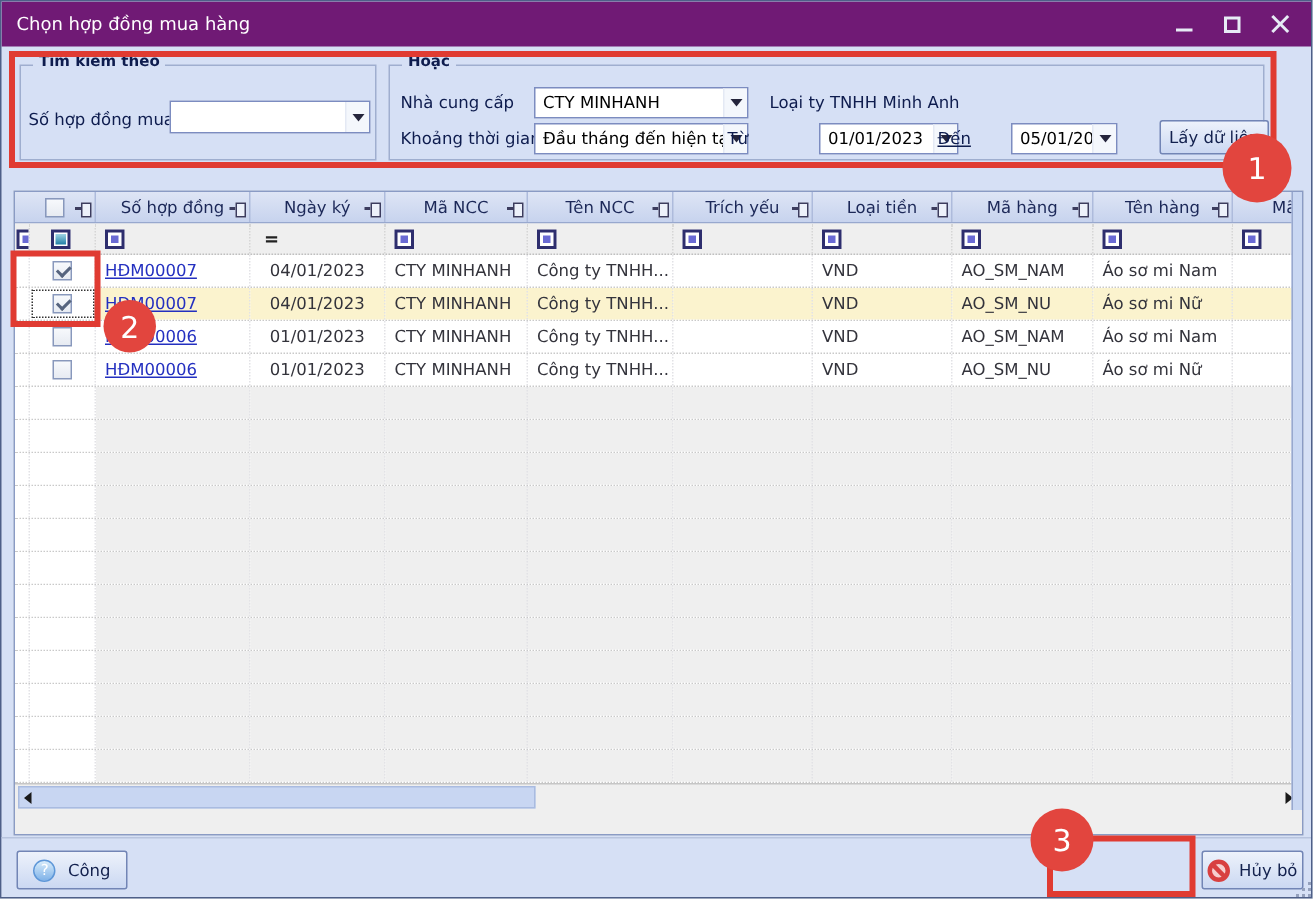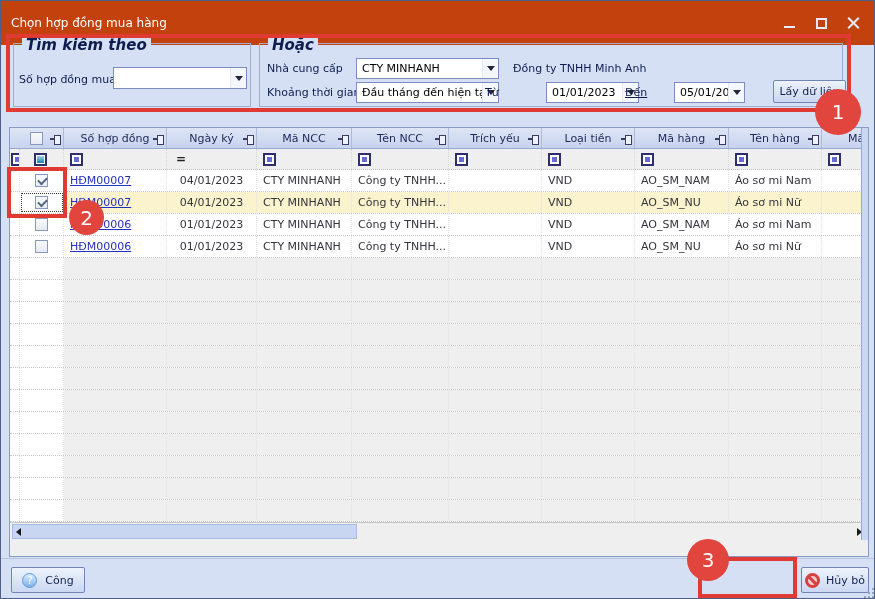--- a/index.html
+++ b/index.html
@@ -3,37 +3,37 @@
 <meta charset="utf-8">
 <style>
   * { margin:0; padding:0; box-sizing:border-box; }
   html,body { background:#9aa4b8; }
   body { font-family:"DejaVu Sans","Liberation Sans",sans-serif; }
 
   .dialog { position:relative; width:875px; height:599px; background:#D6E0F5;
             border:1px solid #4E5F88; overflow:hidden; font-size:11px; color:#12204E; }
 
   
-  .titlebar { position:absolute; left:0; top:0; width:100%; height:44px;
-              background:#c2410c; display:flex; align-items:center; }
+  .titlebar { position:absolute; left:0; top:0; width:100%; height:30px;
+              background:#701a75; display:flex; align-items:center; }
   .title { color:#FFFFFF; font-size:12px; margin-left:10px; }
   .win-controls { margin-left:auto; display:flex; align-items:center; gap:14px; margin-right:12px; }
   .wc { width:18px; height:18px; display:flex; align-items:center; justify-content:center; cursor:default; }
   .ico-min { width:11px; height:2px; background:#E6EBF5; margin-top:8px; }
   .ico-max { width:11px; height:11px; border:2px solid #E6EBF5; }
   .ico-close { position:relative; width:13px; height:13px; }
   .ico-close::before,.ico-close::after { content:""; position:absolute; left:-1px; top:5px;
       width:15px; height:2px; background:#E6EBF5; }
   .ico-close::before { transform:rotate(45deg); }
   .ico-close::after { transform:rotate(-45deg); }
 
   
   .groupbox { position:absolute; border:1px solid #9FAECF; }
   .gb-label { position:absolute; top:-8px; left:8px; background:#D6E0F5; padding:0 4px;
-              font-weight:bold; color:#0E1C4E; font-size:15px; white-space:nowrap;font-style:italic; }
+              font-weight:bold; color:#0E1C4E; font-size:10px; white-space:nowrap; }
   .flabel { position:absolute; color:#0E1C4E; font-size:11px; white-space:nowrap; }
 
   .combo { position:absolute; background:#FFFFFF; border:1px solid #7C8CC0;
            display:flex; align-items:center; }
   .combo .val { flex:1; padding:0 5px; font-size:11px; color:#000; white-space:nowrap; overflow:hidden; }
   .combo .dd { width:16px; height:100%; display:flex; align-items:center; justify-content:center;
                border-left:1px solid #E4E9F4; background:#F4F7FC; }
   .arr-down { width:0; height:0; border-left:4px solid transparent; border-right:4px solid transparent;
               border-top:5px solid #25253C; }
 
@@ -154,21 +154,21 @@
   <div class="groupbox" style="left:258px;top:42px;width:584px;height:64px;">
     <span class="gb-label">Hoặc</span>
   </div>
   <span class="flabel" style="left:266px;top:61px;">Nhà cung cấp</span>
   <div class="combo" style="left:355px;top:57px;width:143px;height:21px;">
     <span class="val">CTY MINHANH</span>
     <span class="dd">
         <i class="arr-down"></i>
       </span>
   </div>
-  <span class="flabel" style="left:512px;top:61px;">Đồng ty TNHH Minh Anh</span>
+  <span class="flabel" style="left:512px;top:61px;">Loại ty TNHH Minh Anh</span>
 
   <span class="flabel" style="left:266px;top:85px;">Khoảng thời gian</span>
   <div class="combo" style="left:355px;top:81px;width:143px;height:21px;">
     <span class="val">Đầu tháng đến hiện tại</span>
     <span class="dd">
         <i class="arr-down"></i>
       </span>
   </div>
   <span class="flabel" style="left:484px;top:85px;">Từ</span>
   <div class="combo" style="left:545px;top:81px;width:93px;height:21px;">

